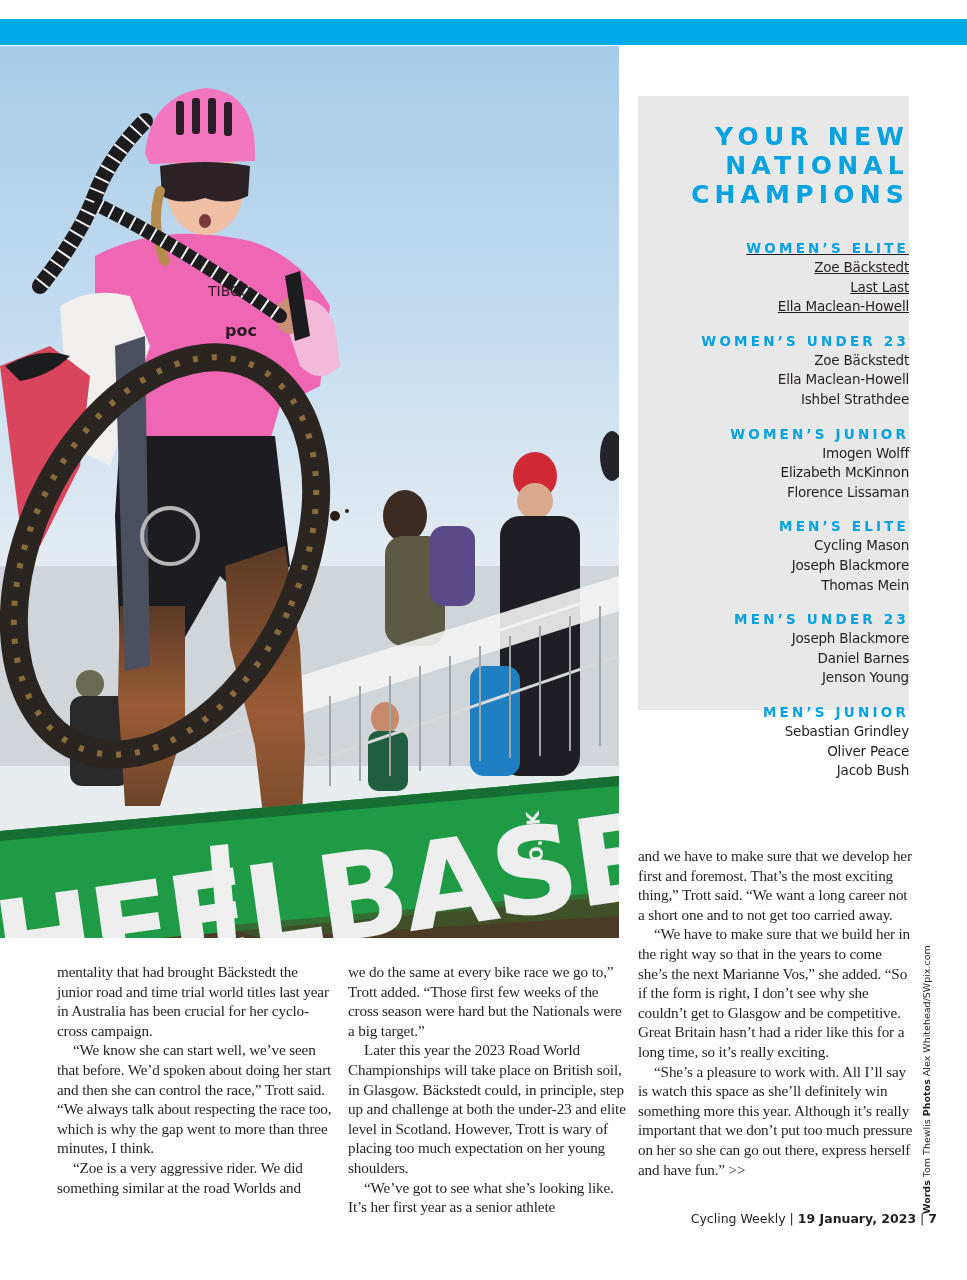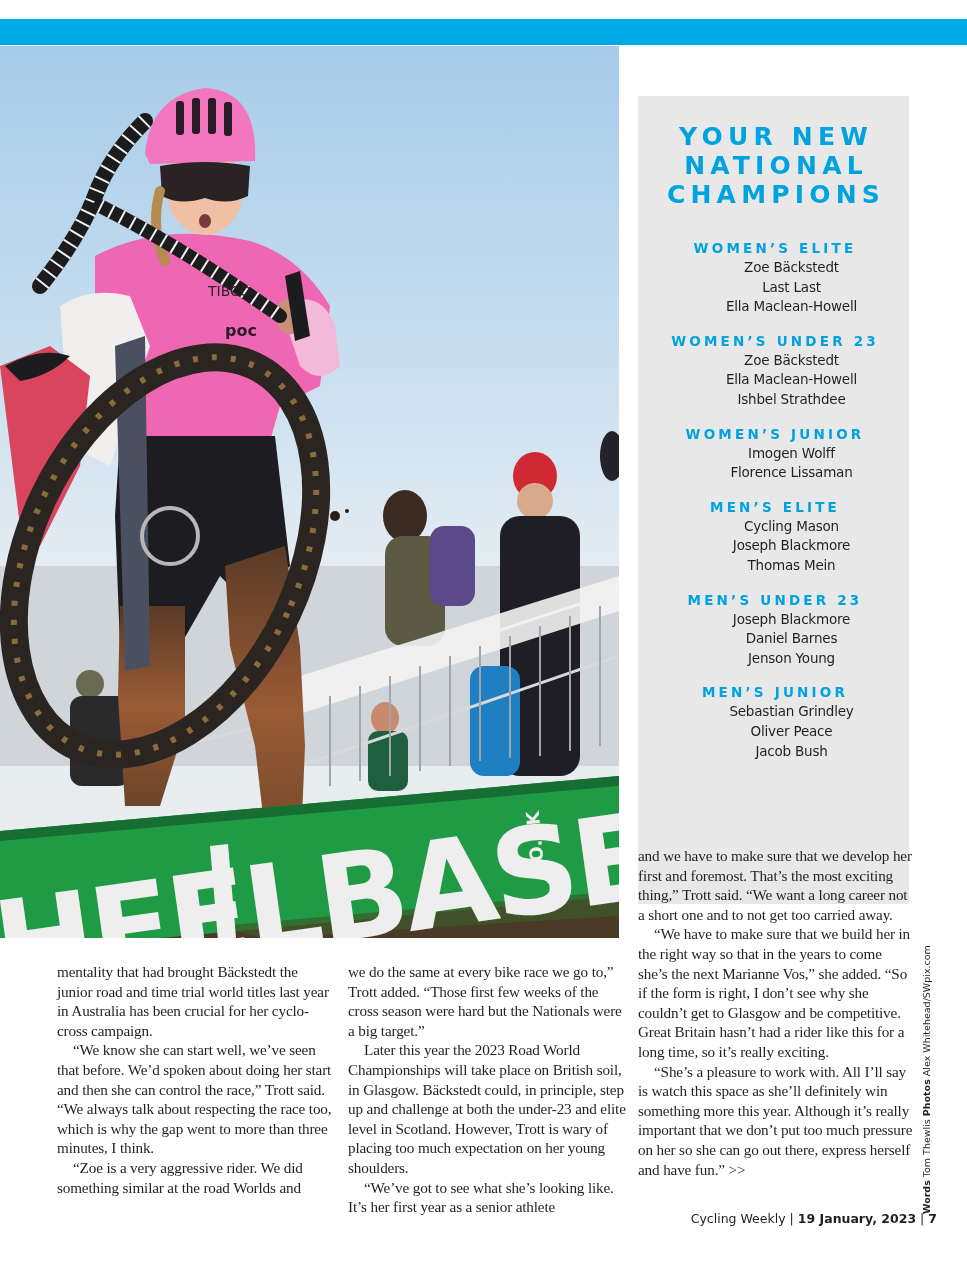--- a/index.html
+++ b/index.html
@@ -7,26 +7,26 @@
   body { position: relative; font-family: "Liberation Serif", "DejaVu Serif", serif; color: #231f20; }
 
   .top-bar { position: absolute; left: 0; top: 19px; width: 967px; height: 26px; background: #00a9e8; }
 
   
   .photo { position: absolute; left: 0; top: 46px; width: 619px; height: 892px; overflow: hidden;
     background: linear-gradient(180deg, #a9cde9 0%, #c3dcef 30%, #dfe9f1 55%, #e9edf0 70%, #cdd3d6 80%, #3d4a3b 100%); }
   .photo svg { position: absolute; left: 0; top: 0; width: 619px; height: 892px; }
 
   
-  .sidebar { position: absolute; left: 638px; top: 96px; width: 271px; height: 808px; background: #e8e8e8; text-align: center;
+  .sidebar { position: absolute; left: 638px; top: 96px; width: 271px; height: 614px; background: #e8e8e8; text-align: right;
     font-family: "DejaVu Sans", "Liberation Sans", sans-serif; }
   .sidebar-title { margin-top: 26px; color: #00a2df; font-family: "DejaVu Sans", sans-serif; font-weight: bold;
     font-size: 25px; line-height: 29px; letter-spacing: 5.2px; padding-left: 5px; }
   .category { margin-top: 15px; }
-  .category:first-of-type { margin-top: 0; }
+  .category:first-of-type { margin-top: 0; text-decoration: underline; }
   .cat-title { color: #00a2df; font-weight: bold; font-size: 13.5px; letter-spacing: 3.2px; line-height: 19px; padding-left: 3px; }
   .cat-name { font-size: 13.5px; color: #231f20; line-height: 19.6px; letter-spacing: -0.2px; padding-left: 36px; }
   .categories { margin-top: 30px; }
 
   
   .col { position: absolute; font-size: 15.2px; line-height: 19.6px; color: #231f20; letter-spacing: -0.15px; }
   .col p { text-indent: 0; }
   .col p.ind { text-indent: 16px; }
   .col1 { left: 57px; top: 962px; width: 277px; }
   .col2 { left: 348px; top: 962px; width: 280px; }
@@ -171,20 +171,21 @@
     </div>
     <div class="category">
       <div class="cat-title">WOMEN’S UNDER 23</div>
       <div class="cat-name">Zoe Bäckstedt</div>
       <div class="cat-name">Ella Maclean-Howell</div>
       <div class="cat-name">Ishbel Strathdee</div>
     </div>
     <div class="category">
       <div class="cat-title">WOMEN’S JUNIOR</div>
       <div class="cat-name">Imogen Wolff</div>
+      <div class="cat-name">Elizabeth McKinnon</div>
       <div class="cat-name">Florence Lissaman</div>
     </div>
     <div class="category">
       <div class="cat-title">MEN’S ELITE</div>
       <div class="cat-name">Cycling Mason</div>
       <div class="cat-name">Joseph Blackmore</div>
       <div class="cat-name">Thomas Mein</div>
     </div>
     <div class="category">
       <div class="cat-title">MEN’S UNDER 23</div>

